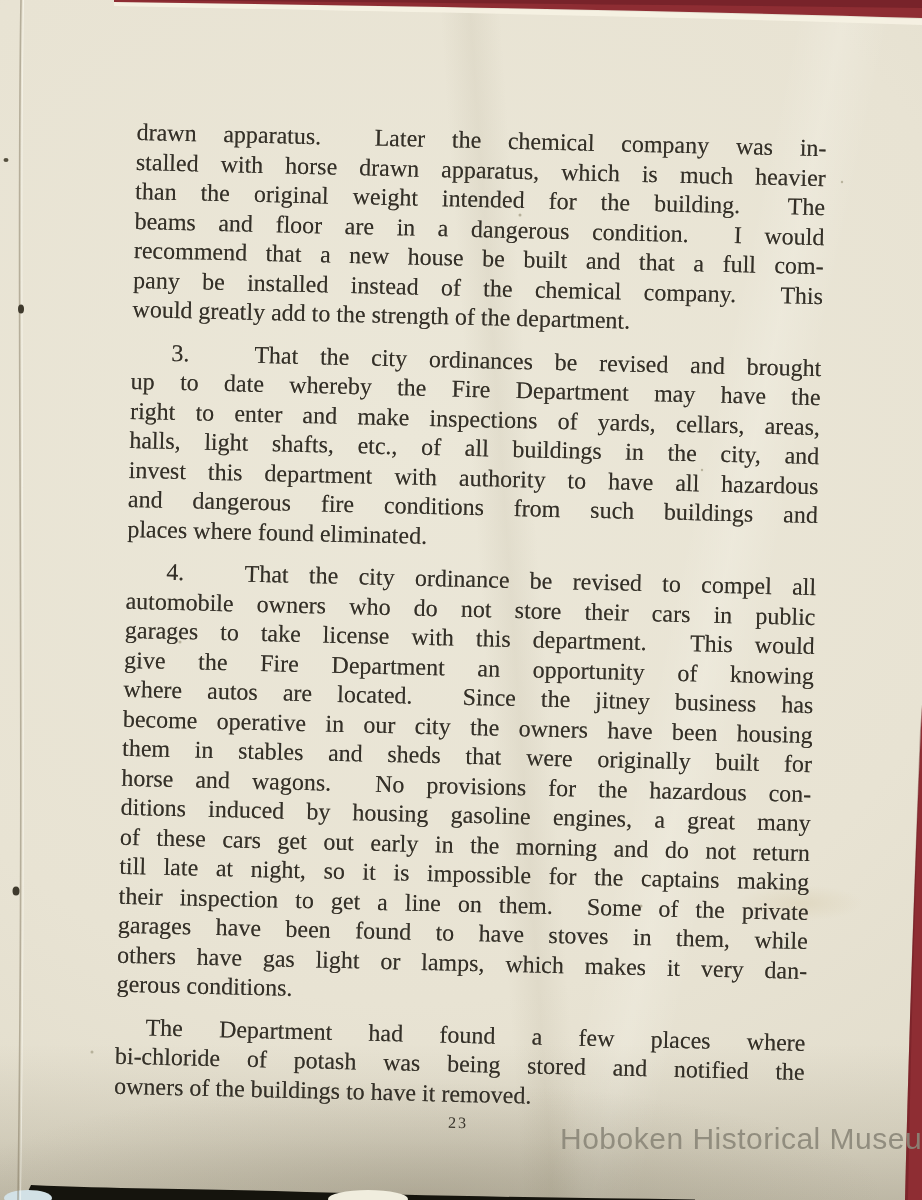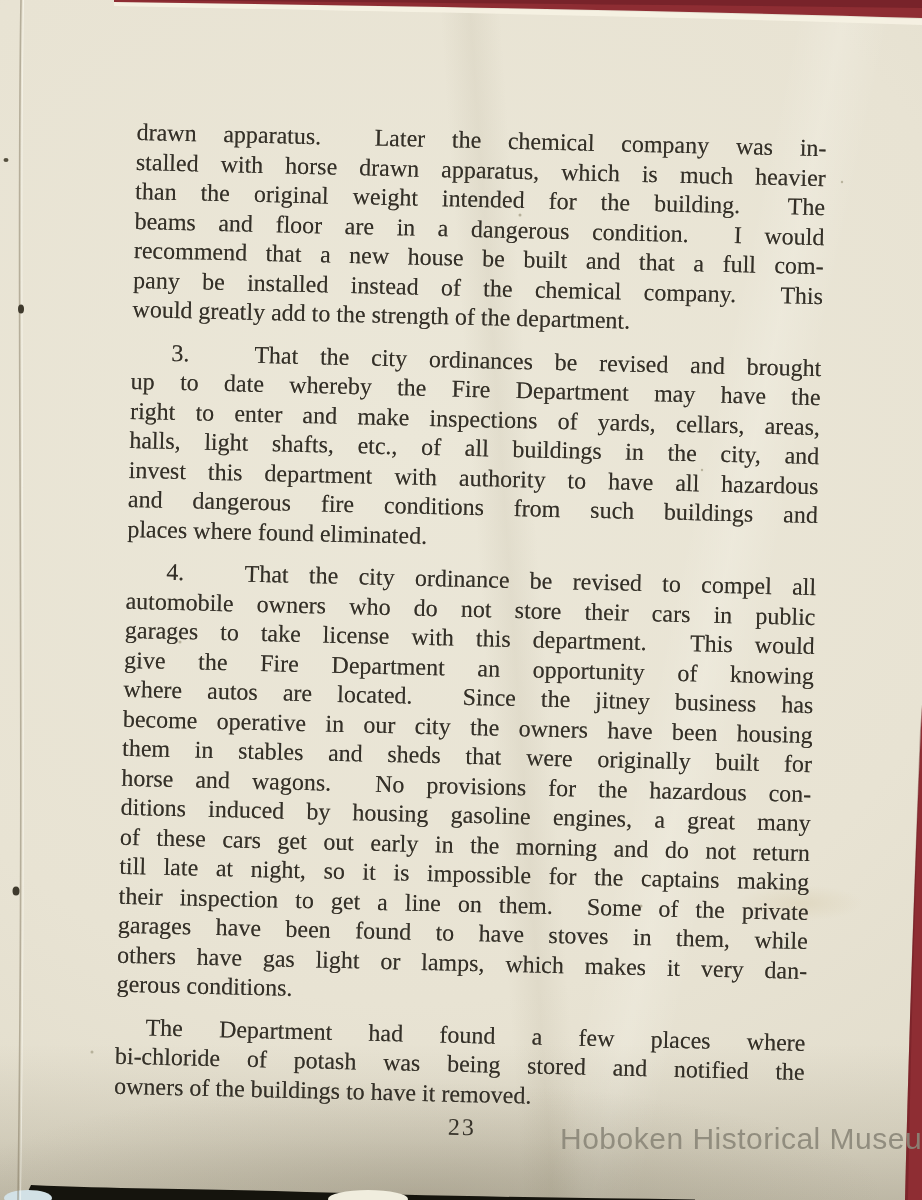--- a/index.html
+++ b/index.html
@@ -24,21 +24,21 @@
     position:absolute; left:137px; top:118px; width:690px;
     font-size:24px; line-height:29.5px; color:var(--ink,#343028);
     transform:rotate(1.35deg); transform-origin:0 0;
     text-shadow:0 0 .6px rgba(42,38,30,.55);
   }
   .paragraph + .paragraph { margin-top:13px; }
   .line { text-align:justify; text-align-last:justify; white-space:normal; }
   .line.last { text-align-last:left; }
   .page-number {
     position:absolute; left:448px; top:1114px;
-    font-size:24px; letter-spacing:2px; color:#38342b;
+    font-size:16px; letter-spacing:2px; color:#38342b;
     transform:rotate(1deg);
   }
   .watermark {
     position:absolute; left:560px; top:1122px;
     font-family:"Liberation Sans", sans-serif;
     font-size:30px; color:var(--watermark-gray,#8b8779);
     letter-spacing:.5px; opacity:.9; white-space:nowrap;
   }
 </style>
 </head>

